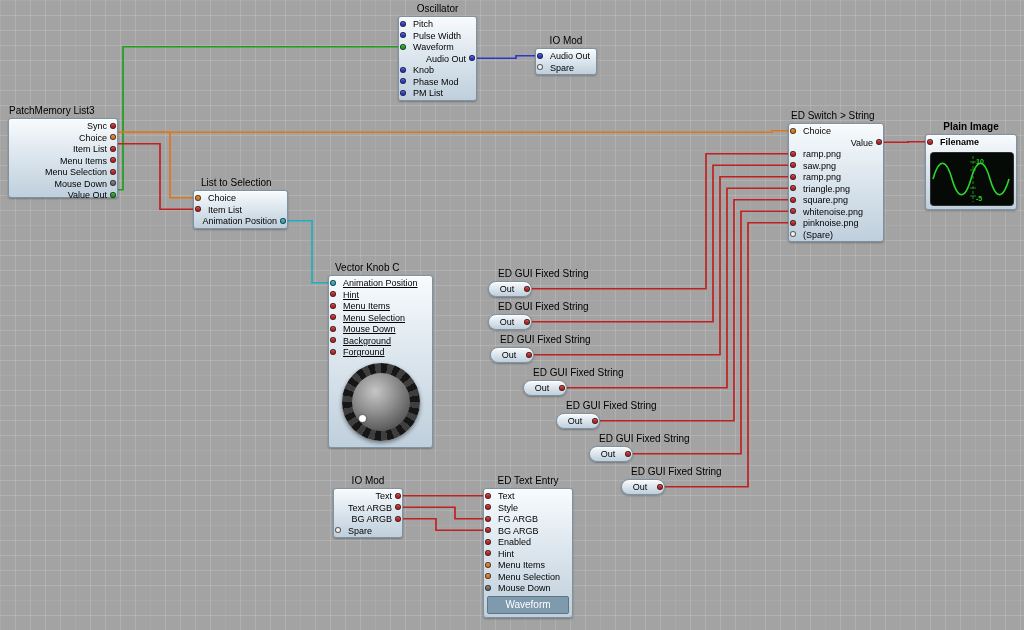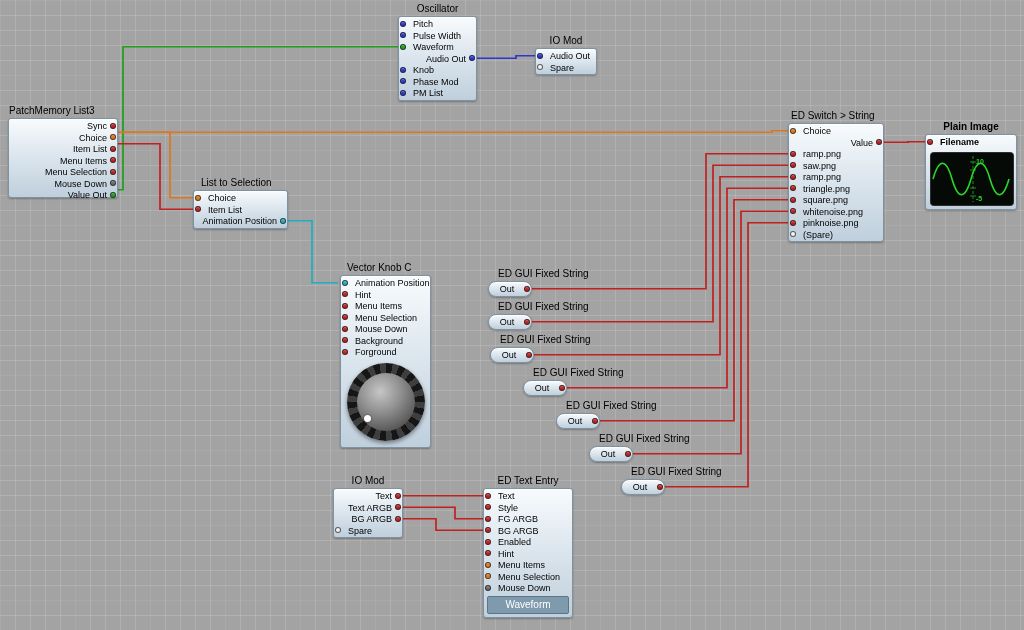--- a/index.html
+++ b/index.html
@@ -101,21 +101,21 @@
       </div>
     </div>
     <div class="node" style="left: 193px; top: 190px; width: 95px; height: 38.5px;">
       <div class="ntitle tleft" style="left: 7px;">List to Selection</div>
       <div class="rows">
         <div class="row left"><span>Choice</span><span class="dot left" style="background: rgb(224, 118, 26);"></span></div>
         <div class="row left"><span>Item List</span><span class="dot left" style="background: rgb(193, 32, 32);"></span></div>
         <div class="row right"><span>Animation Position</span><span class="dot right" style="background: rgb(34, 173, 192);"></span></div>
       </div>
     </div>
-    <div class="node" style="left: 340px; top: 275px; width: 91px; height: 172.5px;">
+    <div class="node" style="left: 328px; top: 275px; width: 105px; height: 172.5px; text-decoration: underline;">
       <div class="ntitle tleft" style="left: 6px;">Vector Knob C</div>
       <div class="rows">
         <div class="row left"><span>Animation Position</span><span class="dot left" style="background: rgb(34, 173, 192);"></span></div>
         <div class="row left"><span>Hint</span><span class="dot left" style="background: rgb(193, 32, 32);"></span></div>
         <div class="row left"><span>Menu Items</span><span class="dot left" style="background: rgb(193, 32, 32);"></span></div>
         <div class="row left"><span>Menu Selection</span><span class="dot left" style="background: rgb(193, 32, 32);"></span></div>
         <div class="row left"><span>Mouse Down</span><span class="dot left" style="background: rgb(193, 32, 32);"></span></div>
         <div class="row left"><span>Background</span><span class="dot left" style="background: rgb(193, 32, 32);"></span></div>
         <div class="row left"><span>Forground</span><span class="dot left" style="background: rgb(193, 32, 32);"></span></div>
       </div>

